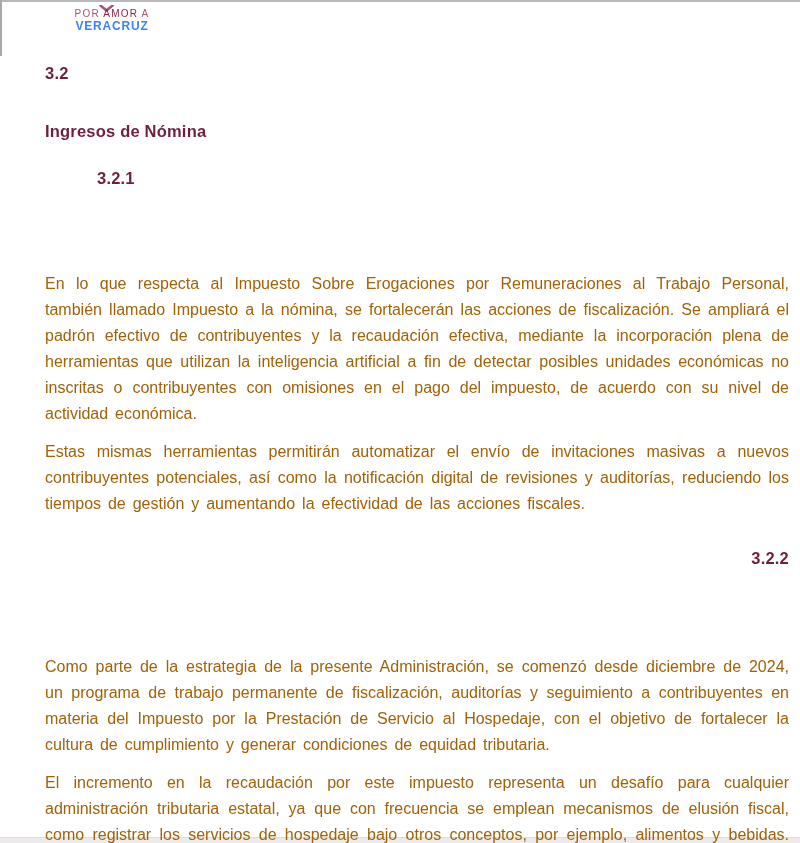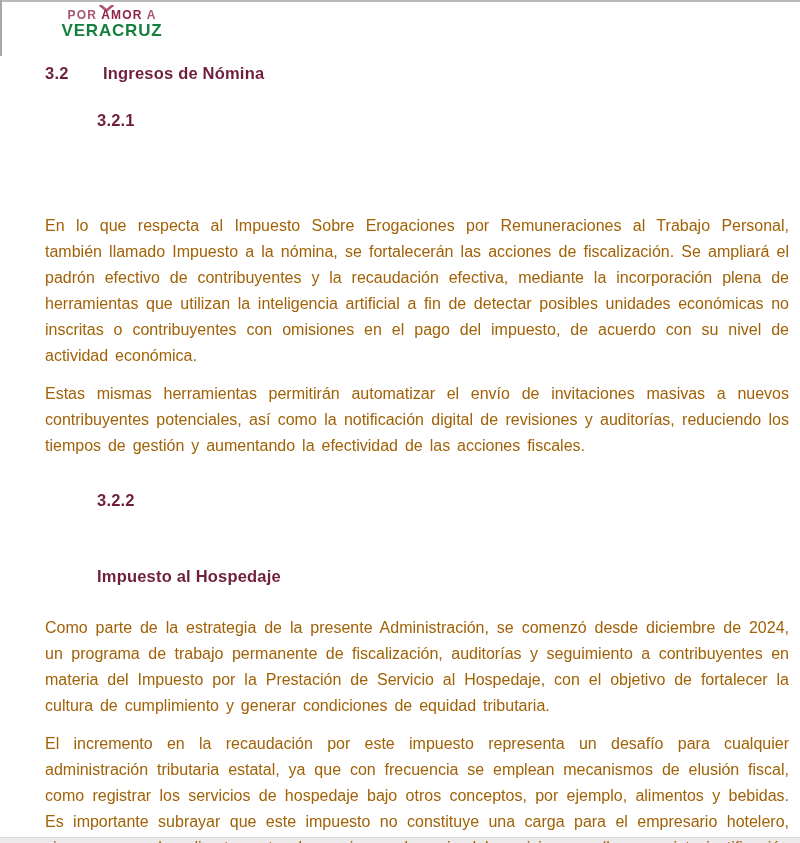--- a/index.html
+++ b/index.html
@@ -25,42 +25,42 @@
 
   
   .chevron { position: absolute; left: 99px; top: -1px; }
 
   
   .logo {
     position: absolute; left: 58px; top: 9px; width: 108px;
     text-align: center; line-height: 1.05;
   }
   .logo-line1 {
-    font-size: 12px; font-weight: bold; letter-spacing: 1.2px;
+    font-size: 10px; font-weight: normal; letter-spacing: 1.2px;
     color: #a85672; white-space: nowrap;
   }
   .logo-line1 .accent { color: #8e2247; }
   .logo-line2 {
-    font-size: 17px; font-weight: 800; letter-spacing: 0.8px;
-    color: #15803d; white-space: nowrap;
+    font-size: 12px; font-weight: 800; letter-spacing: 0.8px;
+    color: #3b82f6; white-space: nowrap;
   }
 
   
   .content {
     position: absolute; left: 45px; top: 64px; width: 744px;
   }
 
   .heading { display: flex; color: #6f1f3e; font-weight: bold; }
-  .h1 { font-size: 16.5px; letter-spacing: 0.2px; margin-bottom: 28px; }
+  .h1 { font-size: 16.5px; letter-spacing: 0.2px; margin-bottom: 28px; flex-direction: column; }
   .h1 .h-num { flex: 0 0 58px; }
   .h2 { font-size: 16.5px; letter-spacing: 0.2px; padding-left: 52px; flex-direction: column; }
   .h2 .h-num { flex: 0 0 76px; }
 
   .h2-nomina   { margin-bottom: 26px; }
-  .h2-hospedaje{ margin-top: 19px; margin-bottom: 29px; }
+  .h2-hospedaje{ margin-top: 19px; margin-bottom: 29px; text-align: right; }
 
   p.body-par {
     color: #a16207;
     font-size: 16px;
     line-height: 26px;
     text-align: justify;
     word-spacing: 2.5px;
     margin-bottom: 12px;
   }
   p.par-2 { margin-bottom: 32px; }
@@ -94,20 +94,19 @@
   <div class="heading h2 h2-nomina">
     <span class="h-num">3.2.1</span>
   </div>
 
   <p class="body-par par-1">En lo que respecta al Impuesto Sobre Erogaciones por Remuneraciones al Trabajo Personal, también llamado Impuesto a la nómina, se fortalecerán las acciones de fiscalización. Se ampliará el padrón efectivo de contribuyentes y la recaudación efectiva, mediante la incorporación plena de herramientas que utilizan la inteligencia artificial a fin de detectar posibles unidades económicas no inscritas o contribuyentes con omisiones en el pago del impuesto, de acuerdo con su nivel de actividad económica.</p>
 
   <p class="body-par par-2">Estas mismas herramientas permitirán automatizar el envío de invitaciones masivas a nuevos contribuyentes potenciales, así como la notificación digital de revisiones y auditorías, reduciendo los tiempos de gestión y aumentando la efectividad de las acciones fiscales.</p>
 
   <div class="heading h2 h2-hospedaje">
     <span class="h-num">3.2.2</span>
-    <span class="h-title">Impuesto al Hospedaje</span>
   </div>
 
   <p class="body-par par-3">Como parte de la estrategia de la presente Administración, se comenzó desde diciembre de 2024, un programa de trabajo permanente de fiscalización, auditorías y seguimiento a contribuyentes en materia del Impuesto por la Prestación de Servicio al Hospedaje, con el objetivo de fortalecer la cultura de cumplimiento y generar condiciones de equidad tributaria.</p>
 
   <p class="body-par par-4">El incremento en la recaudación por este impuesto representa un desafío para cualquier administración tributaria estatal, ya que con frecuencia se emplean mecanismos de elusión fiscal, como registrar los servicios de hospedaje bajo otros conceptos, por ejemplo, alimentos y bebidas. Es importante subrayar que este impuesto no constituye una carga para el empresario hotelero, sino que se cobra directamente al usuario en el precio del servicio; por ello, no existe justificación alguna para omitir su entero y pago. En caso contrario, se incurre no solo en una práctica de elusión ante la Hacienda Estatal, sino también en un</p>
 
 </div>
 
 </body></html>

